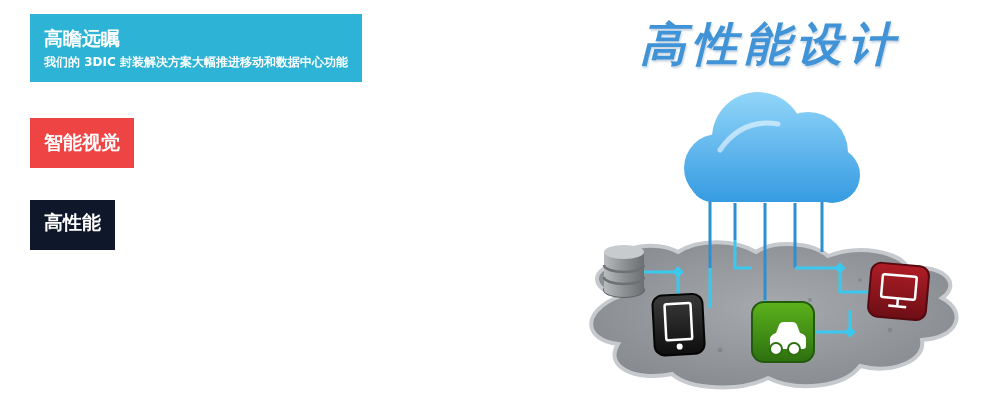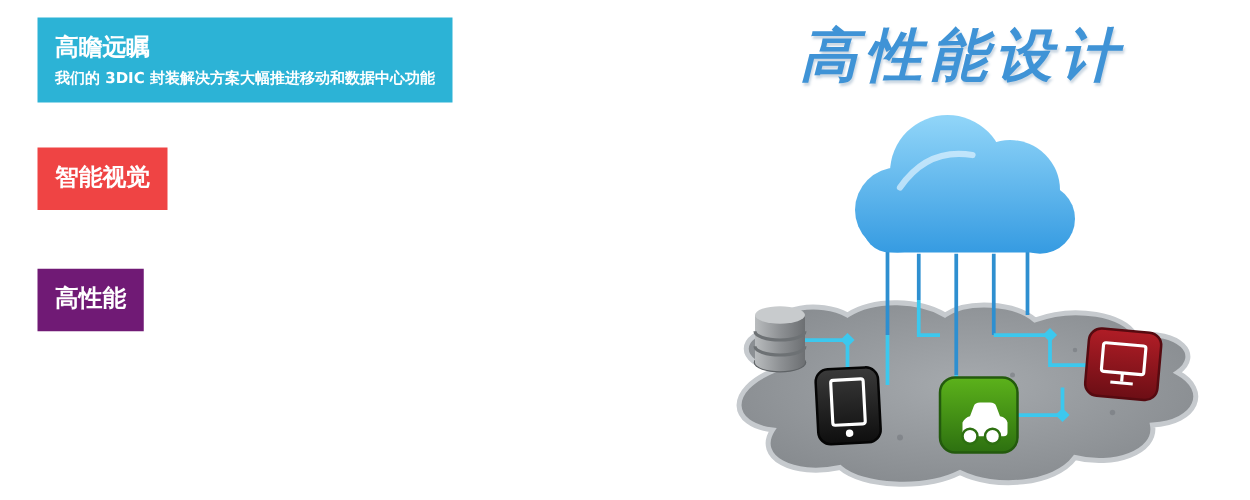--- a/index.html
+++ b/index.html
@@ -18,21 +18,21 @@
     left: 30px;
     color: #ffffff;
     padding: 10px 14px 11px 14px;
     white-space: nowrap;
     line-height: 1.5;
   }
   .banner .banner-title { font-size: 19px; font-weight: 700; }
   .banner .banner-desc  { font-size: 12px; font-weight: 600; }
   .banner-vision      { top: 14px;  background: #2cb3d6; }
   .banner-smartvision { top: 108px; background: #ef4444; margin-top: 10px; }
-  .banner-performance { top: 215px; background: #701a75; }
+  .banner-performance { top: 200px; background: #0f172a; font-family: Liberation Mono, monospace; }
 
   
   .headline {
     position: absolute;
     left: 600px;
     top: 14px;
     width: 340px;
     text-align: center;
     font-family: "DejaVu Serif", "Liberation Serif", serif;
     font-style: italic;

